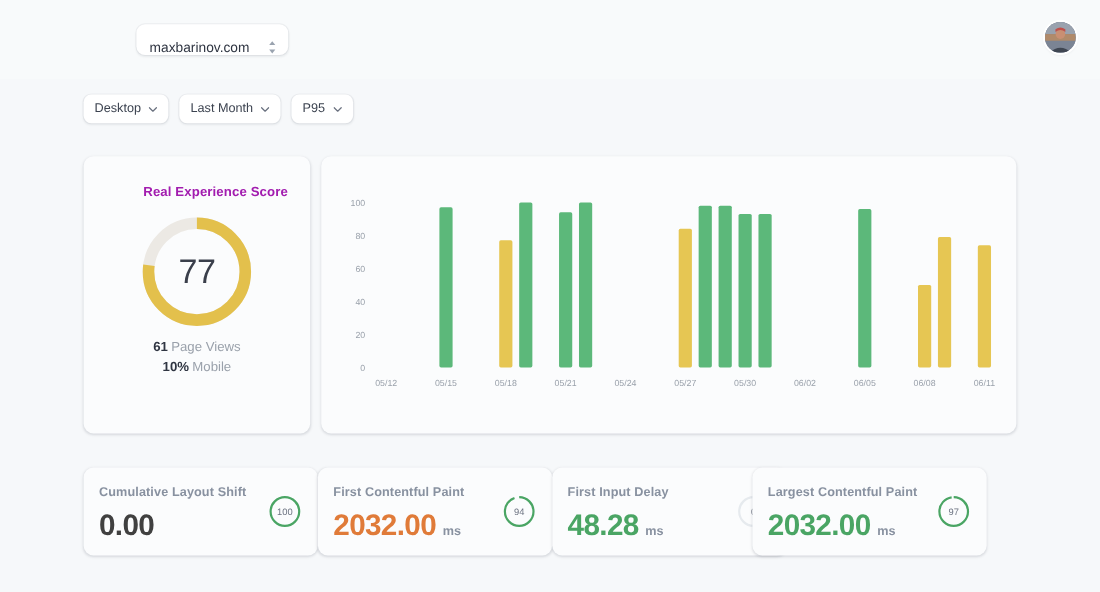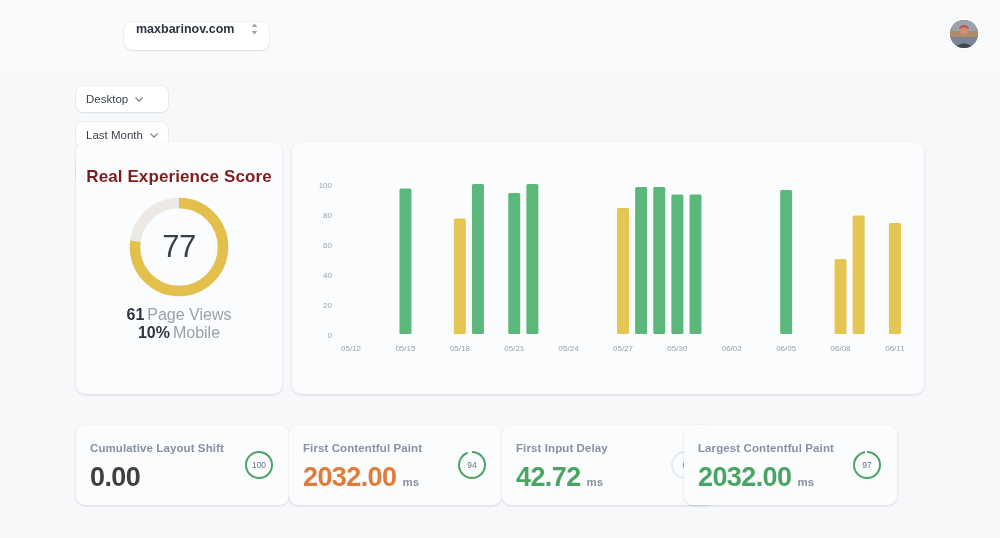--- a/index.html
+++ b/index.html
@@ -22,66 +22,66 @@
     color: #2f3542; display: flex; align-items: baseline;
   }
   .logo .mark { color: #5cb87a; margin-left: 1px; position: relative; display:inline-block; }
   .logo .mark svg { display:block; }
 
   .domain-select {
     position: absolute; left: 124px; top: 22px;
     height: 28px; padding: 0 10px 0 12px;
     background: #ffffff; border-radius: 8px;
     box-shadow: 0 1px 2px rgba(16,24,40,.07), 0 0 0 1px rgba(16,24,40,.04);
-    display: flex; align-items: flex-start; gap: 16px;
-    font-size: 12.5px; font-weight: 700; color: #2f3542;
+    display: flex; align-items: flex-end; gap: 16px;
+    font-size: 12.5px; font-weight: 400; color: #2f3542;
     cursor: pointer;
   }
   .selector-icon { width: 9px; height: 14px; color: #9aa3af; flex: none; }
 
   .avatar {
     position: absolute; right: 22px; top: 20px;
     width: 28px; height: 28px; border-radius: 50%;
     overflow: hidden;
     box-shadow: 0 0 0 2px #fff, 0 1px 3px rgba(16,24,40,.18);
     background: #8a94a6;
   }
   .avatar svg { display:block; }
 
   
-  .filters { position: absolute; left: 76px; top: 86px; display: flex; gap: 10px; flex-direction: column; }
+  .filters { position: absolute; left: 76px; top: 86px; display: flex; gap: 10px; }
   .filter-btn {
     height: 26px; padding: 0 10px;
     background: #ffffff; border-radius: 7px;
     box-shadow: 0 1px 2px rgba(16,24,40,.07), 0 0 0 1px rgba(16,24,40,.04);
     display: flex; align-items: center; gap: 7px;
     font-size: 11.5px; color: #3c4350; cursor: pointer;
   }
   .chev { width: 8px; height: 5px; flex: none; color: #6b7280; }
 
   
   .card {
     position: absolute; background: #fbfcfd; border-radius: 9px;
     box-shadow: 0 1px 3px rgba(16,24,40,.09), 0 1px 2px rgba(16,24,40,.05);
   }
   #res-card { left: 76px; top: 142px; width: 206px; height: 252px; }
   #chart-card { left: 292px; top: 142px; width: 632px; height: 252px; }
 
   .res-title {
-    position: absolute; top: 25px; left: 0; width: 100%;
-    text-align: center; font-size: 17px; font-weight: 700; color: #7f1d1d;
+    position: absolute; top: 25px; left: 17px; width: 100%;
+    text-align: center; font-size: 12px; font-weight: 700; color: #a21caf;
     letter-spacing: .1px;
   }
   .donut-wrap { position: absolute; top: 53px; left: 50%; transform: translateX(-50%); width: 104px; height: 104px; }
   .donut-score {
     position: absolute; inset: 0; display: flex; align-items: center; justify-content: center;
     font-size: 31px; font-weight: 400; color: #3a3f4b; letter-spacing: -.5px;
   }
   .res-stats { position: absolute; top: 164px; left: 0; width: 100%; text-align: center; }
-  .stat-line { font-size: 16px; color: #9aa1ab; line-height: 18px; }
+  .stat-line { font-size: 12px; color: #9aa1ab; line-height: 18px; }
   .stat-line b { color: #2f3542; font-weight: 700; margin-right: 3px; }
 
   
   .chart-area { position: absolute; inset: 0; }
   .bc-svg { position: absolute; left: 0; top: 0; }
 
   
   .metric {
     position: absolute; top: 425px; width: 213px; height: 80px;
     background: #fbfcfd; border-radius: 9px;
@@ -236,21 +236,21 @@
       <svg width="32" height="32" viewBox="0 0 32 32">
         <circle class="ring-arc" cx="16" cy="16" r="13" fill="none" stroke-width="2" transform="rotate(-90 16 16)" stroke="#4aa564" stroke-dasharray="76.78052445373454 81.68140899333463"></circle>
       </svg>
       <div class="rv">94</div>
     </div>
   </div>
 
   <div class="metric m2">
     <div class="m-label">First Input Delay</div>
     <div class="m-value">
-      <span class="mv" style="color: rgb(74, 165, 100);">42.72</span>
+      <span class="mv" style="color: rgb(74, 165, 100);">48.28</span>
       <span class="m-unit">ms</span>
     </div>
     <div class="m-ring">
       <svg width="32" height="32" viewBox="0 0 32 32">
         <circle class="ring-track" cx="16" cy="16" r="13" fill="none" stroke="#e6eaee" stroke-width="2"></circle>
         <circle class="ring-arc" cx="16" cy="16" r="13" fill="none" stroke-width="2" transform="rotate(-90 16 16)" stroke="transparent" stroke-dasharray="0 81.68140899333463"></circle>
       </svg>
       <div class="rv">0</div>
     </div>
   </div>

